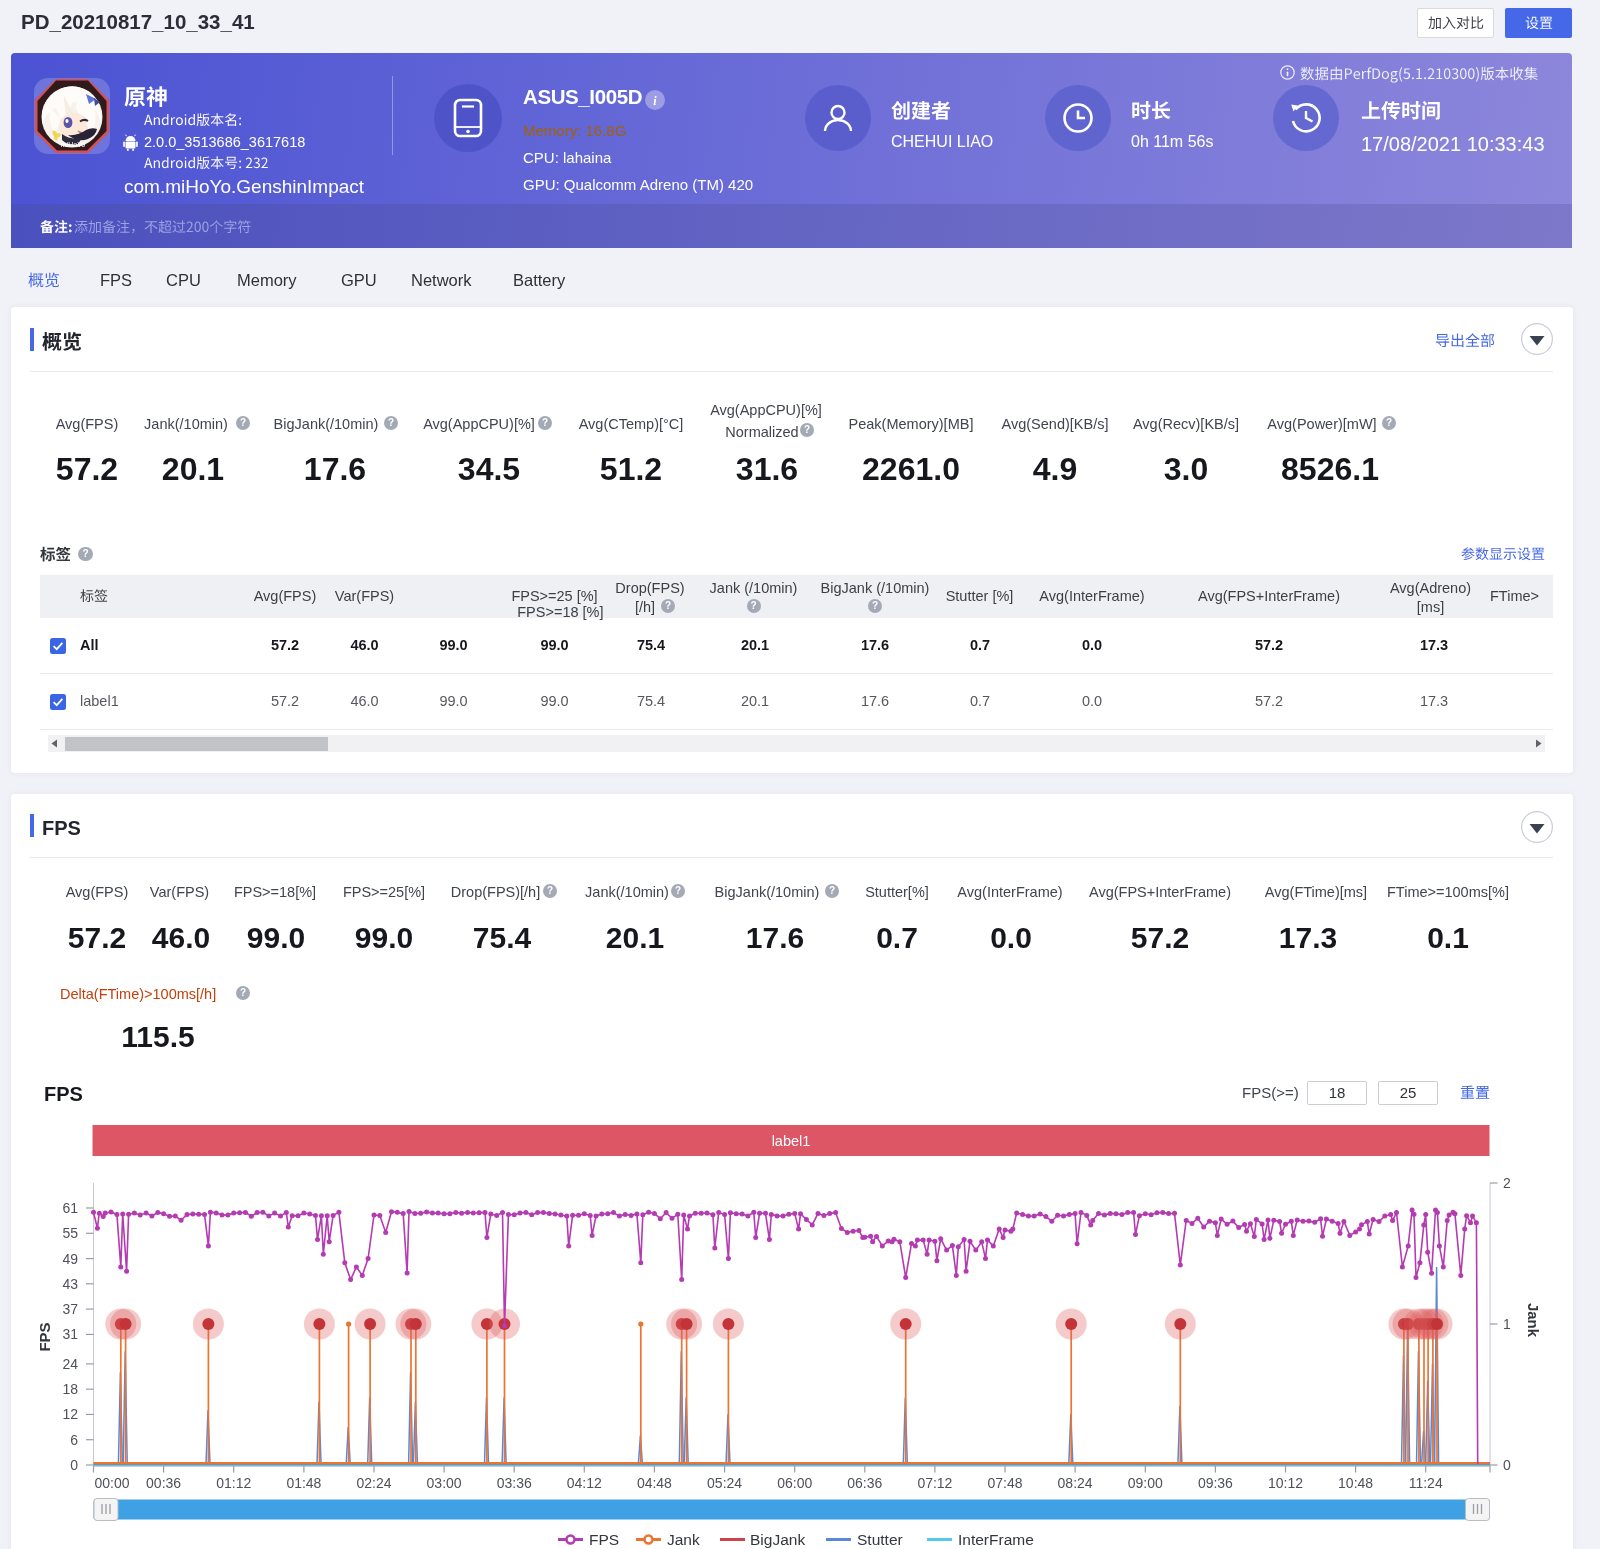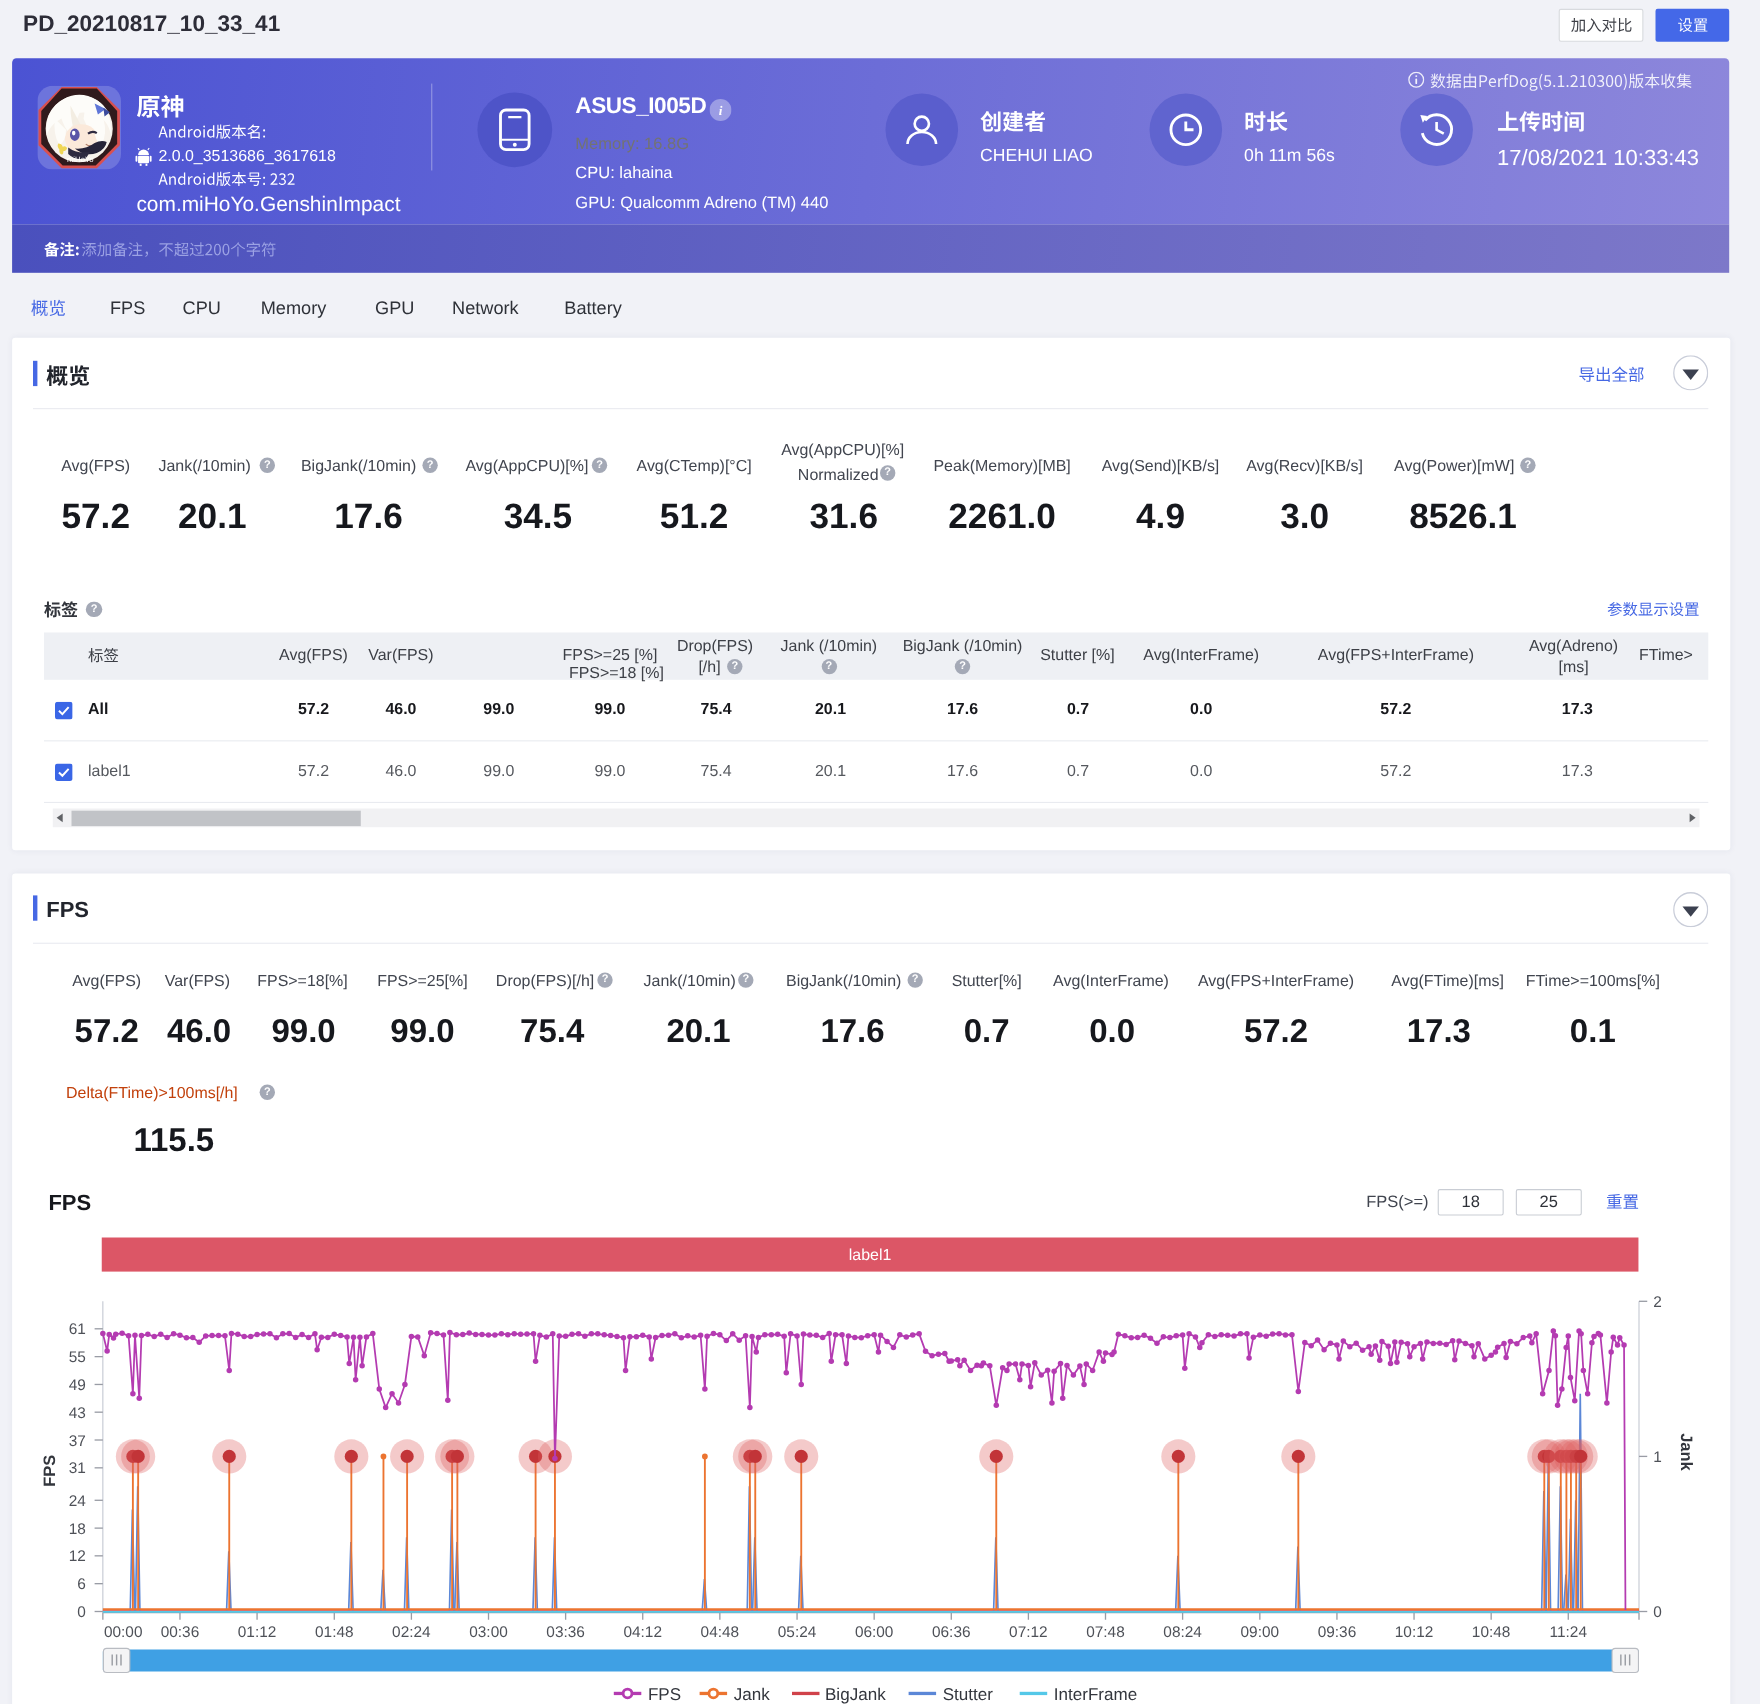--- a/index.html
+++ b/index.html
@@ -67,23 +67,23 @@
 <rect x="4" y="2" width="26" height="36" rx="5" fill="none" stroke="#fff" stroke-width="2.6"></rect>
 <line x1="11" y1="8.5" x2="23" y2="8.5" stroke="#fff" stroke-width="2.2"></line>
 <line x1="5" y1="29" x2="29" y2="29" stroke="#fff" stroke-width="1.8"></line>
 <circle cx="17" cy="33.5" r="1.8" fill="#fff"></circle>
 </svg>
 <div class="ab" style="left:523px;top:85px;font-size:20.5px;font-weight:700;color:#fff;letter-spacing:-0.4px;">ASUS_I005D</div>
 <svg class="ab" style="left:645px;top:90px" width="20" height="20" viewBox="0 0 20 20">
 <circle cx="10" cy="10" r="10" fill="rgba(255,255,255,0.35)"></circle>
 <text x="10" y="14.5" font-size="12" font-style="italic" font-weight="700" fill="#fff" text-anchor="middle" font-family="Liberation Serif">i</text>
 </svg>
-<div class="ab" style="left:523px;top:122px;font-size:15px;font-weight:400;color:#737373;">Memory: 16.8G</div>
+<div class="ab" style="left:523px;top:122px;font-size:15px;font-weight:400;color:#a16207;">Memory: 16.8G</div>
 <div class="ab" style="left:523px;top:149px;font-size:15px;font-weight:400;color:#fff;">CPU: lahaina</div>
-<div class="ab" style="left:523px;top:176px;font-size:15px;font-weight:400;color:#fff;">GPU: Qualcomm Adreno (TM) 440</div>
+<div class="ab" style="left:523px;top:176px;font-size:15px;font-weight:400;color:#fff;">GPU: Qualcomm Adreno (TM) 420</div>
 <div class="ab" style="left:805px;top:85px;width:66px;height:66px;border-radius:50%;background:#5a5ecd"></div>
 <svg class="ab" style="left:818px;top:98px" width="40" height="40" viewBox="0 0 40 40">
 <circle cx="20" cy="14.5" r="6.5" fill="none" stroke="#fff" stroke-width="2.4"></circle>
 <path d="M7 33 a13 11 0 0 1 26 0" fill="none" stroke="#fff" stroke-width="2.4"></path>
 </svg>
 <svg class="cj" style="left:891.0px;top:117.5px;width:60.0px;height:2px">
     <path d="M16.2 -16.6V-1.0C16.2 -0.6 16.0 -0.5 15.6 -0.5C15.2 -0.5 13.9 -0.5 12.6 -0.6C12.9 0.1 13.3 1.1 13.4 1.8C15.3 1.8 16.6 1.7 17.4 1.3C18.3 1.0 18.6 0.3 18.6 -1.0V-16.6ZM12.3 -14.7V-3.3H14.6V-14.7ZM3.7 -9.7H3.6C4.8 -10.8 5.8 -12.1 6.7 -13.5C7.7 -12.3 8.9 -10.9 9.7 -9.7ZM5.9 -17.0C4.9 -14.5 2.8 -11.8 0.3 -10.1C0.9 -9.7 1.7 -8.9 2.1 -8.4L2.7 -8.9V-1.5C2.7 0.8 3.4 1.5 5.8 1.5C6.3 1.5 8.4 1.5 9.0 1.5C11.0 1.5 11.7 0.6 11.9 -2.2C11.3 -2.4 10.4 -2.7 9.9 -3.1C9.7 -1.0 9.6 -0.6 8.8 -0.6C8.3 -0.6 6.5 -0.6 6.1 -0.6C5.1 -0.6 5.0 -0.7 5.0 -1.5V-7.7H8.2C8.1 -5.9 7.9 -5.2 7.7 -5.0C7.6 -4.8 7.4 -4.8 7.2 -4.8C6.9 -4.8 6.3 -4.8 5.6 -4.8C5.9 -4.3 6.2 -3.4 6.2 -2.8C7.1 -2.8 7.9 -2.8 8.4 -2.9C8.9 -3.0 9.3 -3.1 9.7 -3.6C10.2 -4.1 10.4 -5.6 10.5 -8.9V-9.0L12.1 -10.4C11.2 -11.8 9.3 -13.9 7.8 -15.5L8.1 -16.3Z M27.8 -15.5V-13.7H31.1V-12.7H26.7V-11.0H31.1V-10.0H27.7V-8.1H31.1V-7.2H27.5V-5.5H31.1V-4.5H26.8V-2.7H31.1V-1.3H33.4V-2.7H38.7V-4.5H33.4V-5.5H38.1V-7.2H33.4V-8.1H37.9V-11.0H39.0V-12.7H37.9V-15.5H33.4V-17.0H31.1V-15.5ZM33.4 -11.0H35.7V-10.0H33.4ZM33.4 -12.7V-13.7H35.7V-12.7ZM21.8 -7.2C21.8 -7.5 22.5 -7.9 22.9 -8.1H24.6C24.4 -6.8 24.2 -5.6 23.8 -4.6C23.5 -5.3 23.1 -6.0 22.9 -7.0L21.1 -6.4C21.6 -4.8 22.2 -3.5 22.9 -2.4C22.3 -1.3 21.5 -0.4 20.5 0.2C21.0 0.5 21.9 1.3 22.2 1.8C23.1 1.2 23.8 0.3 24.5 -0.7C26.5 1.0 29.3 1.4 32.6 1.4H38.5C38.7 0.8 39.1 -0.3 39.4 -0.8C38.0 -0.7 33.9 -0.7 32.7 -0.7C29.8 -0.8 27.3 -1.1 25.4 -2.7C26.2 -4.6 26.7 -7.0 27.0 -9.9L25.6 -10.2L25.2 -10.2H24.5C25.4 -11.7 26.3 -13.4 27.1 -15.2L25.6 -16.2L24.9 -15.9H21.1V-13.8H24.0C23.4 -12.2 22.6 -10.8 22.3 -10.4C21.9 -9.7 21.3 -9.2 20.9 -9.0C21.2 -8.6 21.7 -7.7 21.8 -7.2Z M56.2 -16.4C55.6 -15.5 54.9 -14.7 54.2 -13.9V-14.8H49.8V-17.0H47.4V-14.8H42.7V-12.8H47.4V-10.9H41.0V-8.8H47.8C45.5 -7.4 43.0 -6.3 40.4 -5.5C40.8 -5.0 41.5 -4.0 41.8 -3.5C42.9 -3.9 43.9 -4.3 44.9 -4.8V1.8H47.3V1.2H54.2V1.7H56.7V-7.2H49.4C50.2 -7.7 51.0 -8.3 51.8 -8.8H59.0V-10.9H54.3C55.8 -12.3 57.1 -13.7 58.3 -15.3ZM49.8 -10.9V-12.8H53.1C52.4 -12.1 51.7 -11.5 50.9 -10.9ZM47.3 -2.1H54.2V-0.8H47.3ZM47.3 -4.0V-5.2H54.2V-4.0Z" fill="#ffffff"></path>
   </svg>
 <div class="ab" style="left:891px;top:132.5px;font-size:16px;font-weight:400;color:#fff;">CHEHUI LIAO</div>
 <div class="ab" style="left:1045px;top:85px;width:66px;height:66px;border-radius:50%;background:#6064cf"></div>

